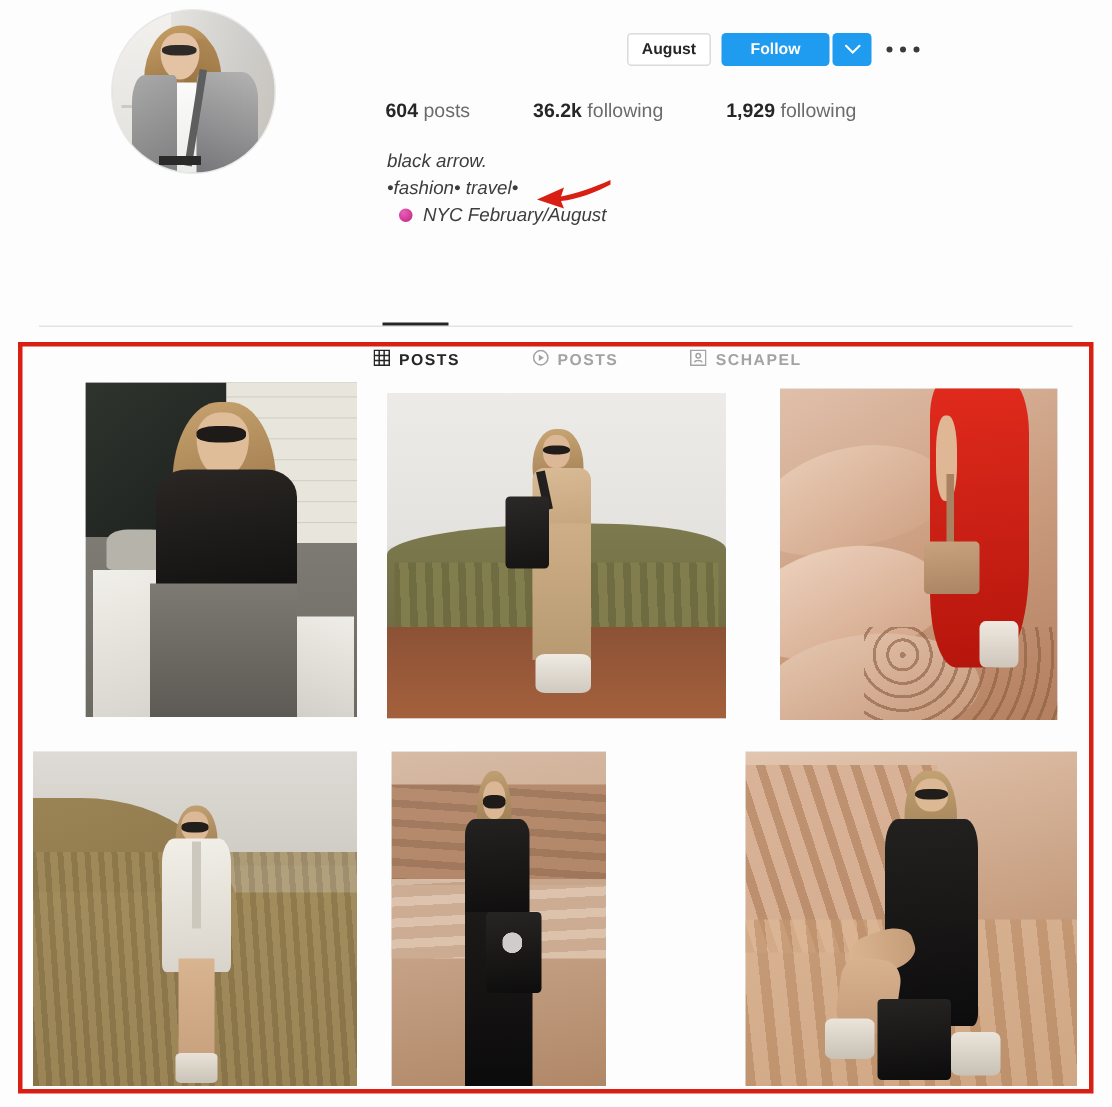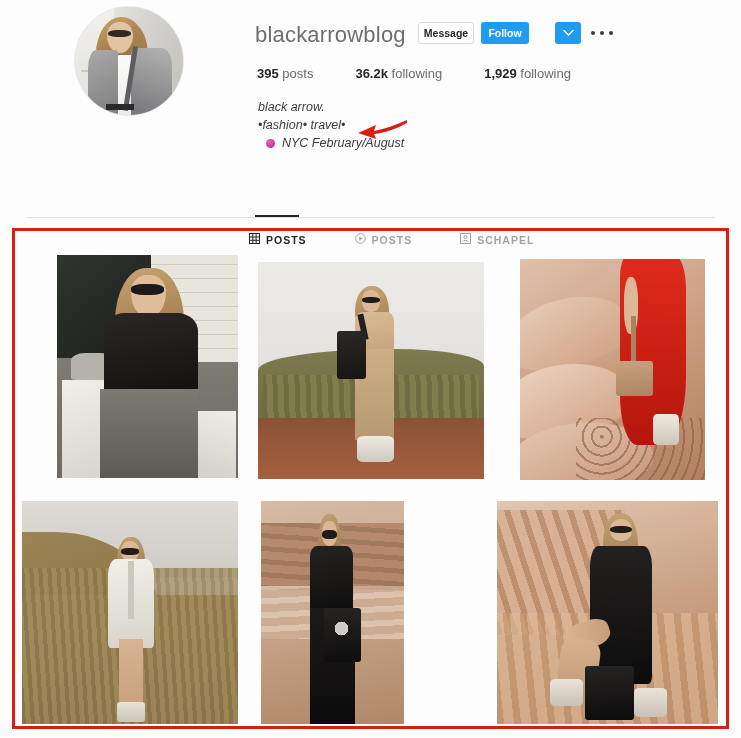--- a/index.html
+++ b/index.html
@@ -49,21 +49,21 @@
     font-size: 22px; color: #6e6e6e; font-weight: 400; letter-spacing: .2px;
   }
   .btn-message {
     position: absolute; left: 418px; top: 22px;
     width: 56px; height: 22px; line-height: 20px; text-align: center;
     border: 1px solid #dbdbdb; border-radius: 3px; background: #fff;
     font-size: 10.5px; font-weight: bold; color: #262626; cursor: pointer;
   }
   .btn-follow {
     position: absolute; left: 481px; top: 22px;
-    width: 48px; height: 22px; line-height: 22px; text-align: center;
+    width: 72px; height: 22px; line-height: 22px; text-align: center;
     background: #1f9bf0; border-radius: 3px;
     font-size: 10.5px; font-weight: bold; color: #fff; cursor: pointer;
   }
   .btn-caret {
     position: absolute; left: 555px; top: 22px;
     width: 26px; height: 22px; background: #1f9bf0; border-radius: 3px;
     display: flex; align-items: center; justify-content: center; cursor: pointer;
   }
   .btn-caret svg { display:block; }
   .btn-more {
@@ -269,37 +269,36 @@
         <div class="av-face"></div>
       <div class="av-glass"></div>
         <div class="av-shirt"></div>
         <div class="av-blazerL"></div>
       <div class="av-blazerR"></div>
         <div class="av-strap"></div>
         <div class="av-belt"></div>
     </div>
   </div>
 
-  <div class="username">blackarrowblog</div>
-
-  <div class="btn-message">Message</div>
+
+  <div class="btn-message">August</div>
   <div class="btn-follow">Follow</div>
   <div class="btn-caret">
     <svg width="11" height="8" viewBox="0 0 11 8">
         <path d="M1 1.5 L5.5 6 L10 1.5" fill="none" stroke="#ffffff" stroke-width="1.4" stroke-linecap="round"></path>
       </svg>
   </div>
   <div class="btn-more">
     <span class="dot"></span>
       <span class="dot"></span>
       <span class="dot"></span>
   </div>
 
   <div class="stats">
-    <span><b>395</b> <span>posts</span></span>
+    <span><b>604</b> <span>posts</span></span>
     <span><b>36.2k</b> <span>following</span></span>
     <span><b>1,929</b> <span>following</span></span>
   </div>
 
   <div class="bio">
     <div class="line">black arrow.</div>
     <div class="line">•fashion• travel•</div>
     <div class="line">
       <span class="emoji-pin"></span>
       <span>NYC February/August</span>

